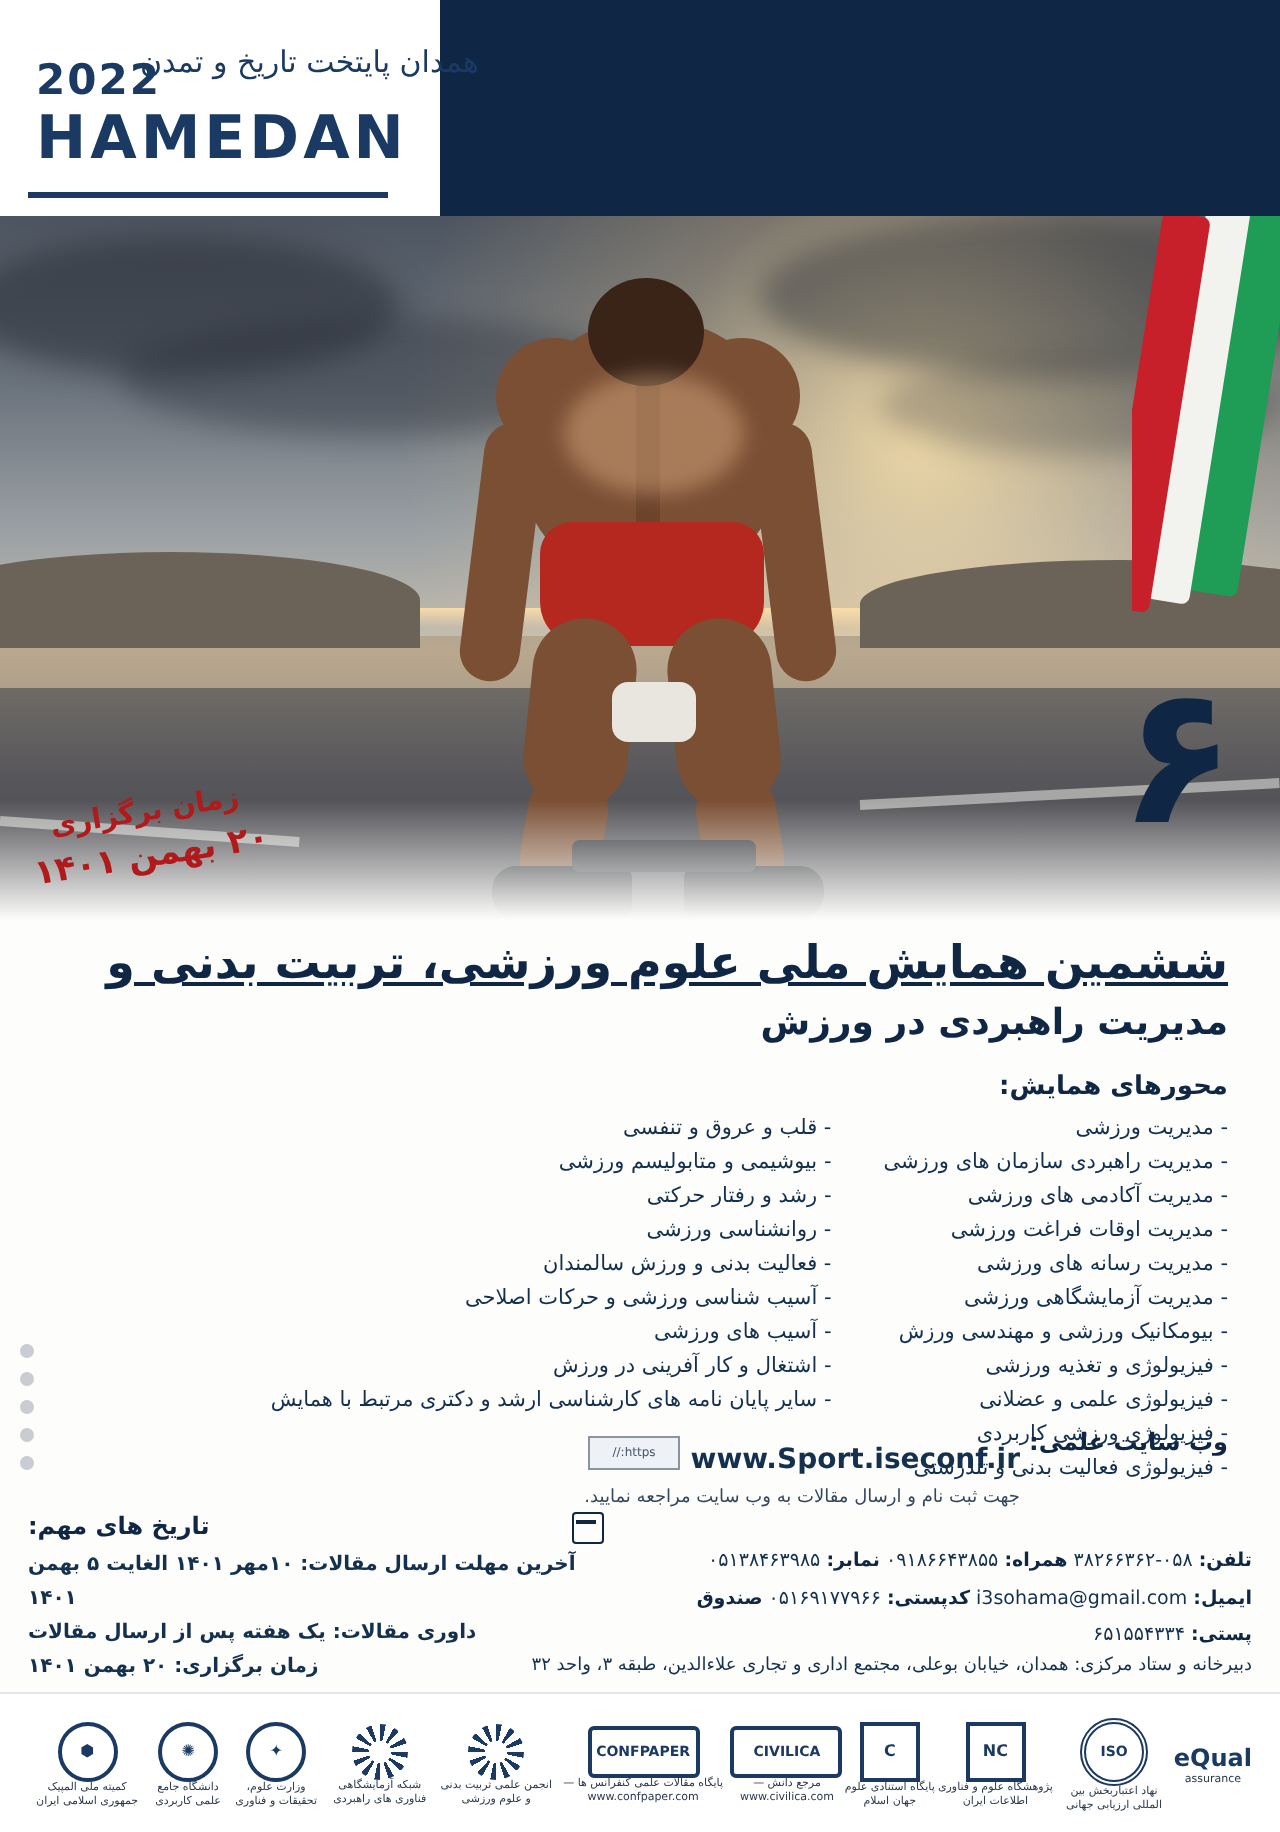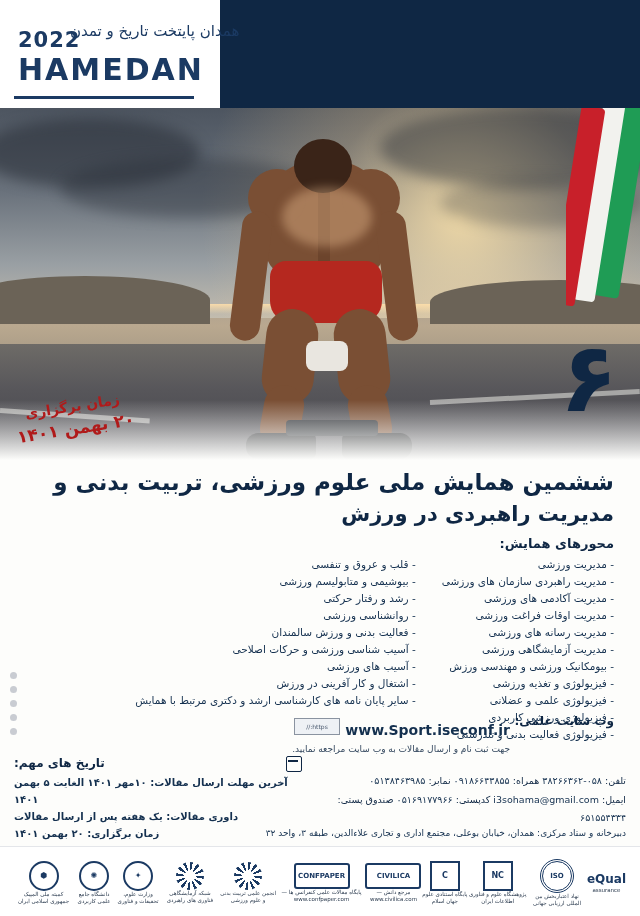--- a/index.html
+++ b/index.html
@@ -122,22 +122,22 @@
     position:absolute;left:10px;top:672px;
   }
   .dot-col i{display:block;width:7px;height:7px;border-radius:50%;background:#c9ccd2;margin-bottom:7px;}
 
   
   .title{
     position:absolute;right:26px;top:466px;width:580px;
     text-align:right;direction:rtl;color:#0f2744;
     font-weight:bold;line-height:1.45;
   }
-  .title .l1{font-size:23px;}
-  .title .l2{font-size:21px;}
+  .title .l1{font-size:23px;text-decoration:underline;}
+  .title .l2{font-size:18px;}
 
   
   .topics-head{
     position:absolute;right:26px;top:536px;
     font-size:13px;font-weight:bold;color:#0f2744;direction:rtl;
   }
   .topics{
     position:absolute;top:556px;right:26px;width:600px;
     display:flex;flex-direction:row;gap:26px;justify-content:flex-start;
     direction:rtl;
@@ -182,21 +182,21 @@
     border:1.6px solid #0f2744;border-radius:2px;
   }
   .cal-icon:before{content:"";position:absolute;left:1px;top:3px;width:10px;height:1.6px;background:#0f2744;}
 
   
   .contact{
     position:absolute;right:14px;top:772px;width:300px;
     direction:rtl;text-align:right;color:#14304f;
   }
   .contact .crow{font-size:9.5px;line-height:1.95;}
-  .contact .lbl{font-weight:normal;color:#0f2744;}
+  .contact .lbl{font-weight:bold;color:#0f2744;}
   .addr{
     position:absolute;right:14px;top:828px;width:612px;
     font-size:9px;color:#14304f;direction:rtl;text-align:right;
   }
 
   
   .footer{
     position:absolute;left:0;top:846px;width:640px;height:70px;
     background:#ffffff;border-top:1px solid #e4e6ea;
   }

